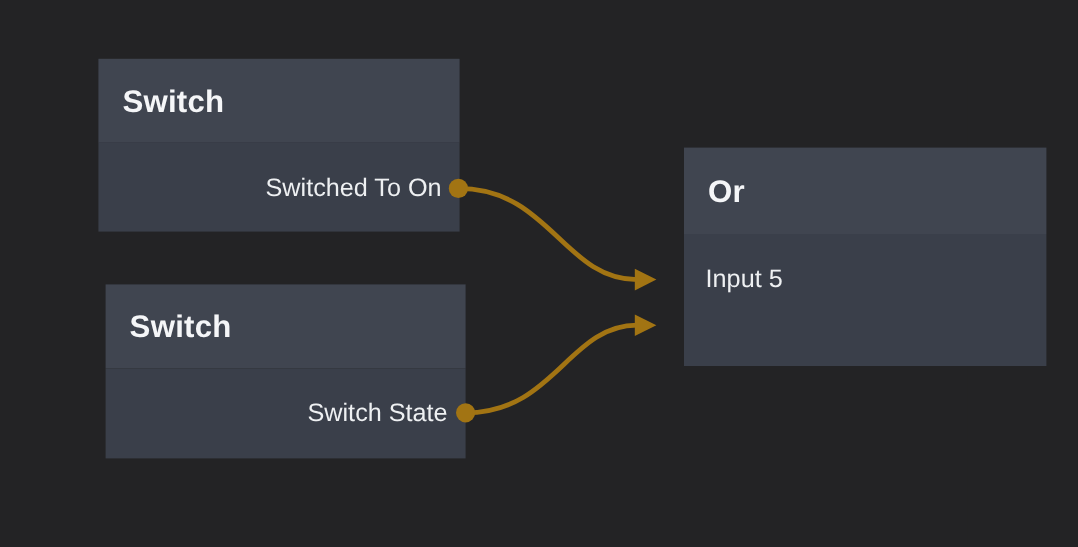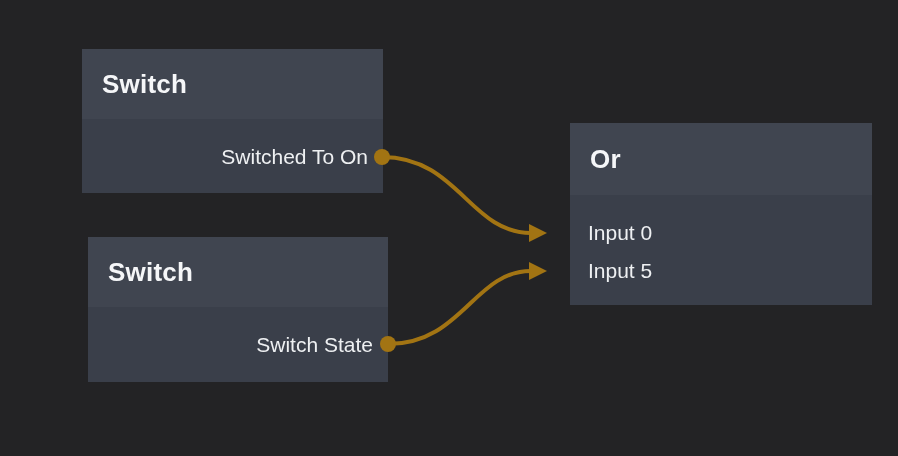--- a/index.html
+++ b/index.html
@@ -102,23 +102,20 @@
       </div>
     </div>
   </div>
 
   <div class="node" style="left:570px;top:123px;width:302px;height:182px;">
     <div class="node-header tall">
       <span class="node-title">Or</span>
     </div>
     <div class="node-body">
       <div class="port-row input">
-        <span class="port-label">Input 0</span>
-      </div>
-      <div class="port-row input">
         <span class="port-label">Input 5</span>
       </div>
     </div>
   </div>
 
   <svg class="wires" viewBox="0 0 898 456">
 
     <path class="wire" d="M 382 157 C 458 157, 470 233, 531 233"></path>
     <polygon class="arrowhead" points="529,224 547,233 529,242"></polygon>
     <circle class="port-dot" cx="382" cy="157" r="8"></circle>

